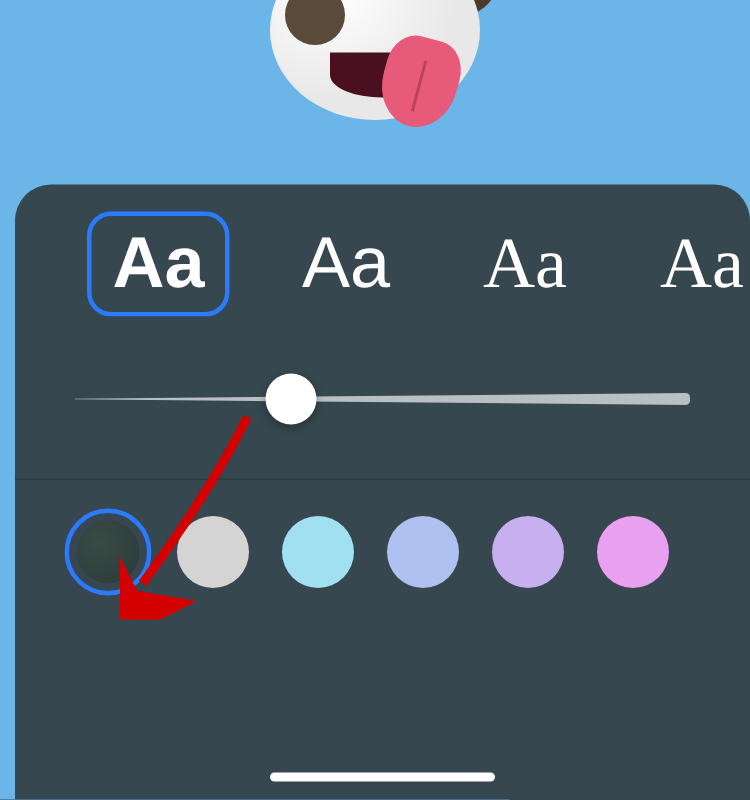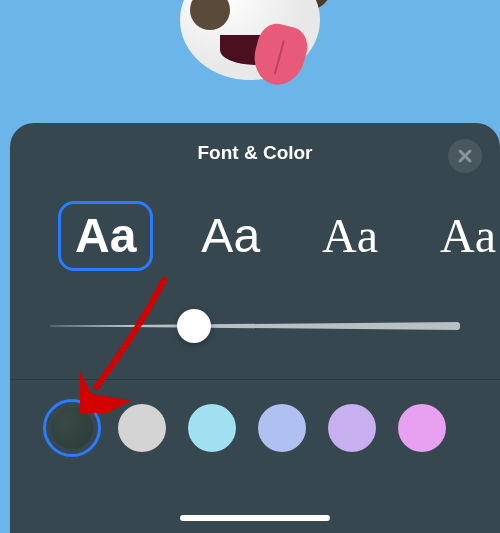--- a/index.html
+++ b/index.html
@@ -254,28 +254,20 @@
 <div class="memoji-area">
   <div class="memoji-ear memoji-ear-left"></div>
   <div class="memoji-ear memoji-ear-right"></div>
   <div class="memoji-head"></div>
   <div class="memoji-patch"></div>
   <div class="memoji-mouth"></div>
   <div class="memoji-tongue"></div>
 </div>
 
 <div class="sheet">
-  <div class="sheet-header">
-    <div class="sheet-title">Font &amp; Color</div>
-    <div class="close-btn">
-      <svg viewBox="0 0 16 16">
-        <path d="M3 3 L13 13 M13 3 L3 13" fill="none"></path>
-      </svg>
-    </div>
-  </div>
 
   <div class="font-row">
     <div class="font-option selected">Aa</div>
     <div class="font-option font-opt-2">Aa</div>
     <div class="font-option font-opt-3">Aa</div>
     <div class="font-option font-opt-4">Aa</div>
   </div>
 
   <div class="slider-row">
     <div class="slider-track tapered"></div>

